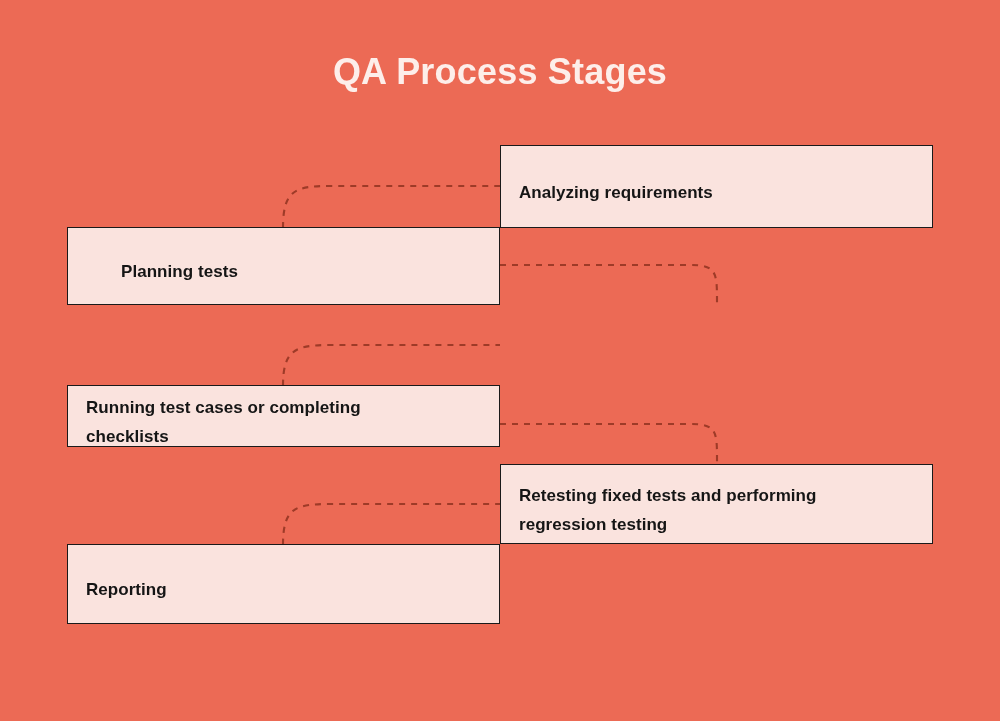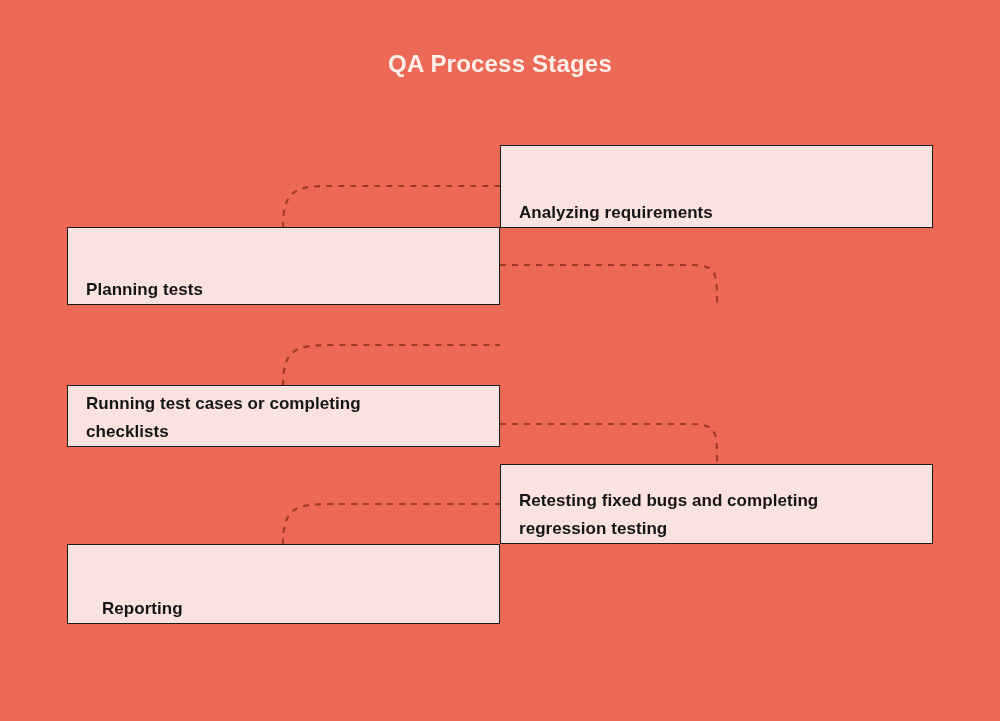--- a/index.html
+++ b/index.html
@@ -19,32 +19,32 @@
     width: 1000px;
     height: 721px;
   }
   .chart-title {
     position: absolute;
     top: 50px;
     left: 0;
     width: 1000px;
     text-align: center;
     color: #FDEEEA;
-    font-size: 24px;
+    font-size: 36px;
     font-weight: bold;
     letter-spacing: 0.2px;
     line-height: 1.2;
   }
   .stage-box {
     position: absolute;
     background: #FAE3DE;
     border: 1.6px solid #1A1A1A;
     box-sizing: border-box;
     display: flex;
-    align-items: flex-end;
+    align-items: center;
   }
   .stage-label {
     font-size: 17px;
     font-weight: bold;
     color: #151515;
     line-height: 1.65;
     padding: 13px 0 0 18px;
     letter-spacing: 0.05px;
   }
   .connector-layer {
@@ -70,30 +70,30 @@
       <path d="M283,386 C283,350 295,345 330,345 L500,345"></path>
       <path d="M500,424 L690,424 C716,424 717,431 717,458 L717,465"></path>
       <path d="M283,545 C283,508 295,504 330,504 L500,504"></path>
     </g>
   </svg>
 
   <div class="stage-box" style="left:500px; top:145px; width:433px; height:83px;">
     <div class="stage-label">Analyzing requirements</div>
   </div>
 
-  <div class="stage-box" style="left:67px; top:227px; width:433px; height:78px;">
+  <div class="stage-box" style="left:67px; top:227px; width:433px; height:78px;padding-left:35px;">
     <div class="stage-label">Planning tests</div>
   </div>
 
 
   <div class="stage-box" style="left:67px; top:385px; width:433px; height:62px;">
     <div class="stage-label" style="max-width:360px;">Running test cases or completing checklists</div>
   </div>
 
   <div class="stage-box" style="left:500px; top:464px; width:433px; height:80px;">
-    <div class="stage-label" style="max-width:370px;">Retesting fixed bugs and completing regression testing</div>
+    <div class="stage-label" style="max-width:370px;">Retesting fixed tests and performing regression testing</div>
   </div>
 
-  <div class="stage-box" style="left:67px; top:544px; width:433px; height:80px;padding-left:16px;">
+  <div class="stage-box" style="left:67px; top:544px; width:433px; height:80px;">
     <div class="stage-label">Reporting</div>
   </div>
 
 </div>
 
 </body></html>

